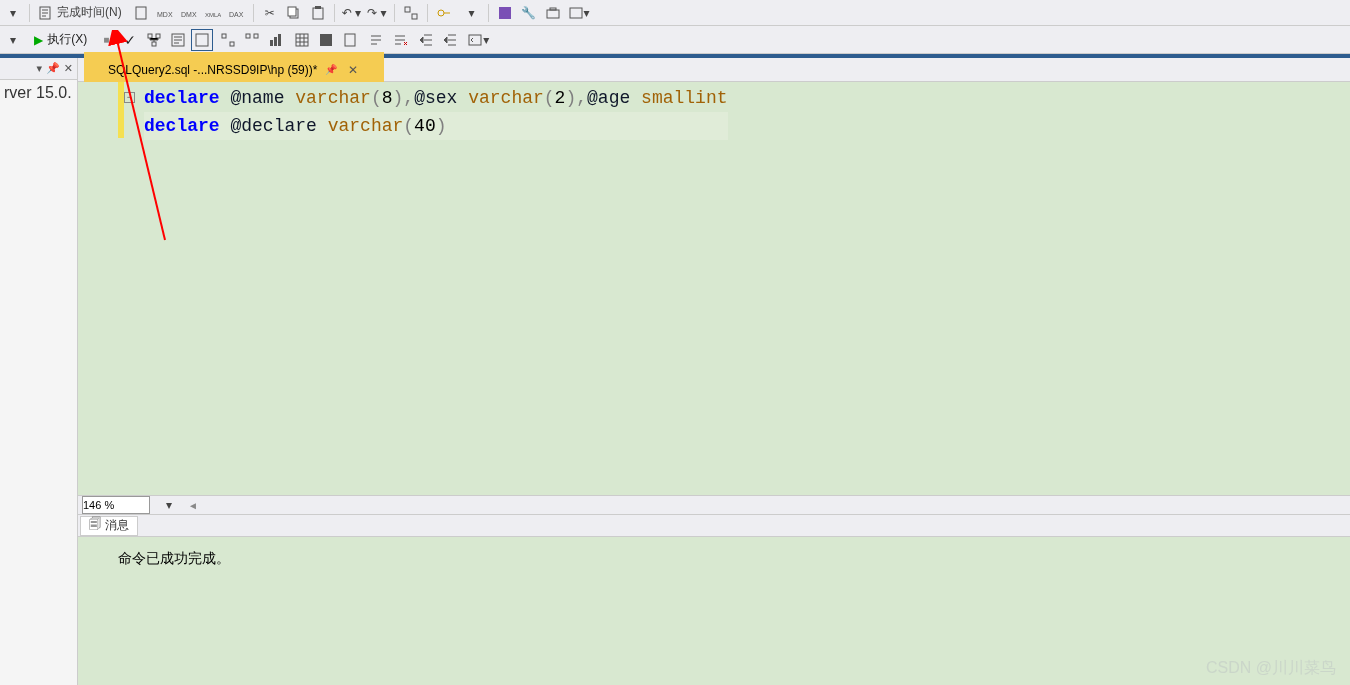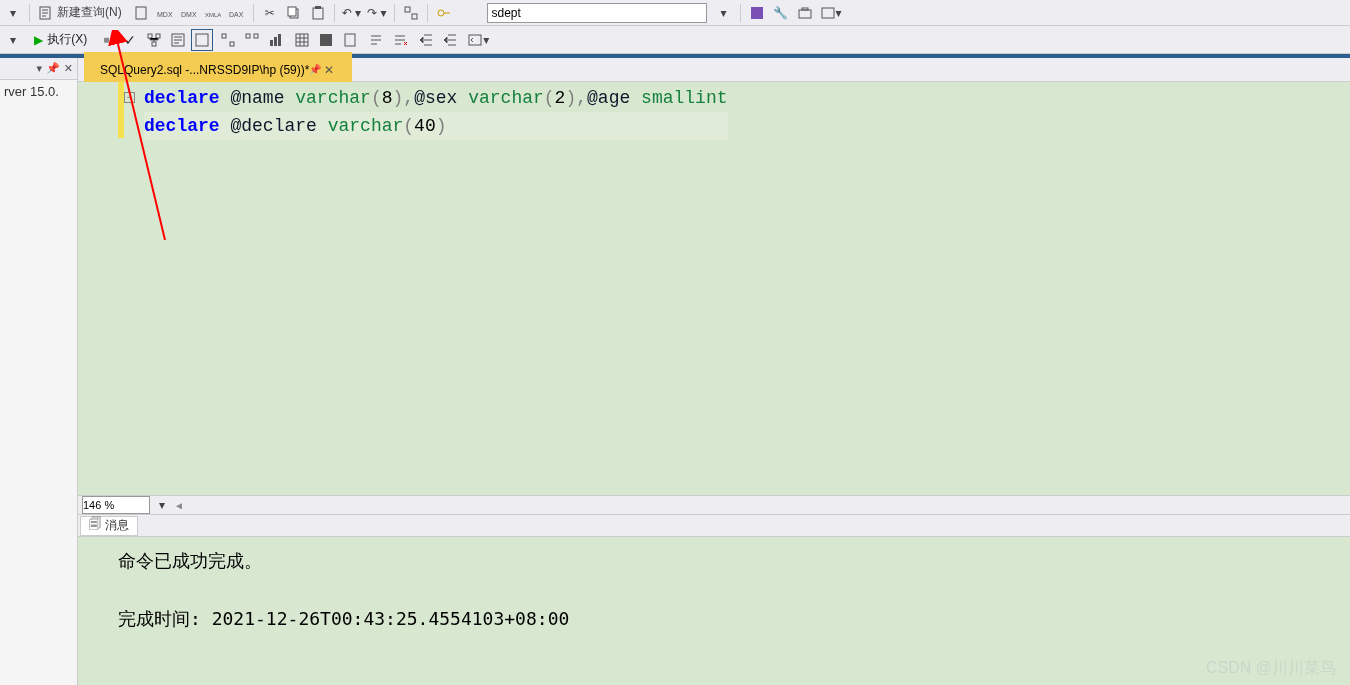--- a/index.html
+++ b/index.html
@@ -81,21 +81,21 @@
   justify-content: flex-end;
   height: 22px;
   background: #eeeef2;
   border-bottom: 1px solid #ccc;
   gap: 4px;
   padding: 0 4px;
   font-size: 11px;
   color: #555;
 }
 .side-header .pin { cursor: pointer; }
-.side-body { padding: 4px; font-size: 13px; color: #333; white-space: nowrap; }
+.side-body { padding: 4px; font-size: 16px; color: #333; white-space: nowrap; }
 .main-area {
   position: absolute;
   left: 78px;
   top: 58px;
   right: 0;
   bottom: 0;
   background: #fff;
   display: flex;
   flex-direction: column;
 }
@@ -107,21 +107,22 @@
   padding-left: 6px;
   border-bottom: 1px solid #ccc;
 }
 .tab {
   display: flex;
   align-items: center;
   height: 36px;
   background: #f5cc52;
   color: #000;
   font-size: 12px;
-  padding: 0 16px;
+  padding: 0 24px;
+  gap: 8px;
 }
 .tab .pin { font-size: 10px; color: #666; cursor: pointer; }
 .tab .close { font-size: 12px; color: #555; cursor: pointer; padding: 0 2px; }
 .editor {
   flex: 1;
   background: #d8e8d0;
   display: flex;
   font-family: "Consolas", "Courier New", monospace;
   font-size: 18px;
   line-height: 28px;
@@ -151,33 +152,33 @@
   margin-top: 8px;
 }
 .change-strip { width: 6px; background: #f5e050; }
 .code {
   padding: 2px 4px;
   white-space: pre;
 }
 .line2 { background: #e0ecd8; display: inline-block; width: 100%; }
 .kw { color: #0000ff; font-weight: bold; }
 .var { color: #0f172a; }
-.type { color: #15803d; }
+.type { color: #a16207; }
 .paren { color: #808080; }
 .num { color: #000; }
 .punct { color: #808080; }
 .zoom-row {
   display: flex;
   align-items: center;
   height: 20px;
   background: #eeeef2;
   border-top: 1px solid #ccc;
   border-bottom: 1px solid #ccc;
   padding-left: 4px;
-  gap: 5px;
+  gap: 12px;
 }
 .zoom-select {
   height: 18px;
   width: 68px;
   border: 1px solid #999;
   font-size: 11px;
   background: #fff;
 }
 .scroll-left { font-size: 10px; color: #888; }
 .results {
@@ -202,21 +203,21 @@
   padding: 0 8px;
   background: #fff;
   border: 1px solid #ccc;
   font-size: 12px;
   color: #333;
 }
 .results-body {
   flex: 1;
   background: #d8e8d0;
   font-family: "Consolas", "SimSun", monospace;
-  font-size: 18px;
+  font-size: 14px;
   padding: 10px 40px;
   color: #000;
   line-height: 1.6;
   position: relative;
 }
 .watermark {
   position: absolute;
   bottom: 6px;
   right: 14px;
   color: rgba(200,210,200,0.85);
@@ -236,21 +237,21 @@
 <body>
 
 <div class="toolbar">
   <span class="tb-btn">▾</span>
   <span class="sep"></span>
   <span class="tb-btn">
     <svg class="small-icon">
         <rect x="3" y="2" width="10" height="12" fill="none" stroke="#555"></rect>
         <path d="M5 5h6M5 8h6M5 11h4" stroke="#555"></path>
       </svg>
-    <span class="tb-text">新建查询(N)</span>
+    <span class="tb-text">完成时间(N)</span>
   </span>
   <span class="tb-btn">
       <svg class="small-icon">
         <rect x="3" y="2" width="10" height="12" fill="none" stroke="#555"></rect>
       </svg>
     </span>
   <span class="tb-btn">
       <svg class="small-icon">
         <text x="0" y="12" font-size="7" fill="#555">MDX</text>
       </svg>
@@ -294,21 +295,20 @@
         <rect x="9" y="9" width="5" height="5" fill="none" stroke="#555"></rect>
       </svg>
     </span>
   <span class="sep"></span>
   <span class="tb-btn">
       <svg class="small-icon">
         <circle cx="5" cy="8" r="3" fill="none" stroke="#c90"></circle>
         <path d="M8 8h6" stroke="#c90"></path>
       </svg>
     </span>
-  <input class="db-select" value="sdept" style="">
   <span class="tb-btn" style="margin-left:4px">▾</span>
   <span class="sep"></span>
   <span class="tb-btn">
       <svg class="small-icon">
         <rect x="2" y="2" width="12" height="12" fill="#7a4fb5"></rect>
       </svg>
     </span>
   <span class="tb-btn">🔧</span>
   <span class="tb-btn">
       <svg class="small-icon">
@@ -459,21 +459,20 @@
   <div class="results">
     <div class="results-tab-row">
       <div class="results-tab">
         <span>🗐</span>
         <span>消息</span>
       </div>
     </div>
     <div class="results-body">
       <div>命令已成功完成。</div>
       <br>
-      <div><span>完成时间: </span><span>2021-12-26T00:43:25.4554103+08:00</span></div>
     </div>
   </div>
 </div>
 
 <svg class="arrow" width="90" height="220">
   <defs>
     <marker id="ah" markerWidth="10" markerHeight="10" refX="2" refY="5" orient="auto">
       <path d="M0,0 L10,5 L0,10 z" fill="#ff0000"></path>
     </marker>
   </defs>

